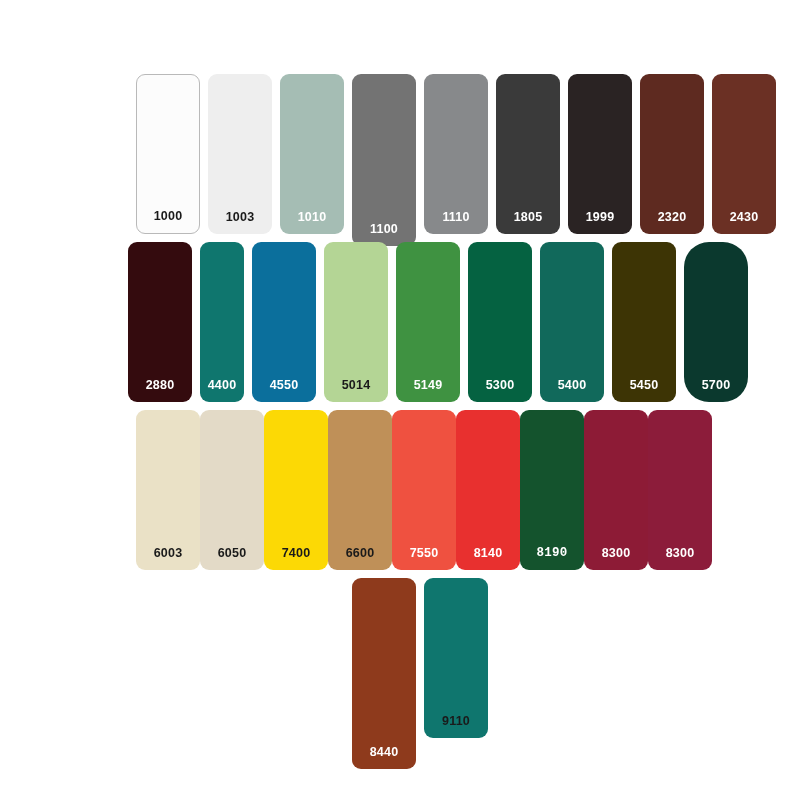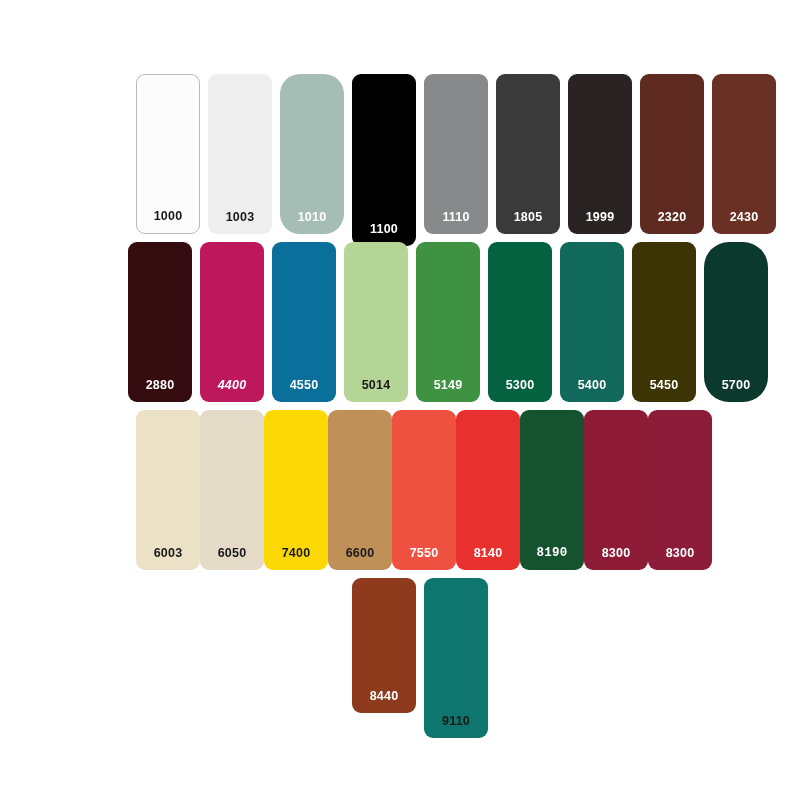--- a/index.html
+++ b/index.html
@@ -61,24 +61,24 @@
 <body>
 
 <div id="swatch-board" style="background: rgb(255, 255, 255);">
     <div class="swatch-row" style="left: 96px; top: 74px; gap: 8px;">
       <div class="swatch dark-text outlined" style="width: 64px; height: 160px; background: rgb(252, 252, 252);">
         <span class="swatch-label">1000</span>
       </div>
       <div class="swatch dark-text" style="width: 64px; height: 160px; background: rgb(238, 238, 238);">
         <span class="swatch-label">1003</span>
       </div>
-      <div class="swatch light-text" style="width: 64px; height: 160px; background: rgb(165, 189, 180); border-radius: 20px;">
+      <div class="swatch light-text" style="width: 64px; height: 160px; background: rgb(165, 189, 180);">
         <span class="swatch-label">1010</span>
       </div>
-      <div class="swatch light-text" style="width: 64px; height: 172px; background: #000000;">
+      <div class="swatch light-text" style="width: 64px; height: 172px; background: #737373;">
         <span class="swatch-label">1100</span>
       </div>
       <div class="swatch light-text" style="width: 64px; height: 160px; background: rgb(135, 137, 139);">
         <span class="swatch-label">1110</span>
       </div>
       <div class="swatch light-text" style="width: 64px; height: 160px; background: rgb(58, 58, 58);">
         <span class="swatch-label">1805</span>
       </div>
       <div class="swatch light-text" style="width: 64px; height: 160px; background: rgb(42, 35, 35);">
         <span class="swatch-label">1999</span>
@@ -87,21 +87,21 @@
         <span class="swatch-label">2320</span>
       </div>
       <div class="swatch light-text" style="width: 64px; height: 160px; background: rgb(107, 48, 36);">
         <span class="swatch-label">2430</span>
       </div>
     </div>
     <div class="swatch-row" style="left: 88px; top: 242px; gap: 8px;">
       <div class="swatch light-text" style="width: 64px; height: 160px; background: rgb(52, 11, 14);">
         <span class="swatch-label">2880</span>
       </div>
-      <div class="swatch light-text" style="width: 64px; height: 160px; background: #be185d; font-style: italic;">
+      <div class="swatch light-text" style="width: 44px; height: 160px; background: #0f766e;">
         <span class="swatch-label">4400</span>
       </div>
       <div class="swatch light-text" style="width: 64px; height: 160px; background: rgb(11, 111, 156);">
         <span class="swatch-label">4550</span>
       </div>
       <div class="swatch dark-text" style="width: 64px; height: 160px; background: rgb(180, 213, 149);">
         <span class="swatch-label">5014</span>
       </div>
       <div class="swatch light-text" style="width: 64px; height: 160px; background: rgb(63, 146, 65);">
         <span class="swatch-label">5149</span>
@@ -142,20 +142,20 @@
         <span class="swatch-label">8190</span>
       </div>
       <div class="swatch light-text" style="width: 64px; height: 160px; background: rgb(141, 27, 54);">
         <span class="swatch-label">8300</span>
       </div>
       <div class="swatch light-text" style="width: 64px; height: 160px; background: rgb(140, 28, 58);">
         <span class="swatch-label">8300</span>
       </div>
     </div>
     <div class="swatch-row" style="left: 312px; top: 578px; gap: 8px;">
-      <div class="swatch light-text" style="width: 64px; height: 135px; background: rgb(142, 58, 28); padding-left: 8px;">
+      <div class="swatch light-text" style="width: 64px; height: 191px; background: rgb(142, 58, 28); padding-left: 8px;">
         <span class="swatch-label">8440</span>
       </div>
       <div class="swatch dark-text" style="width: 64px; height: 160px; background: #0f766e; padding-left: 46px;">
         <span class="swatch-label">9110</span>
       </div>
     </div>
   </div>
 
 </body></html>

